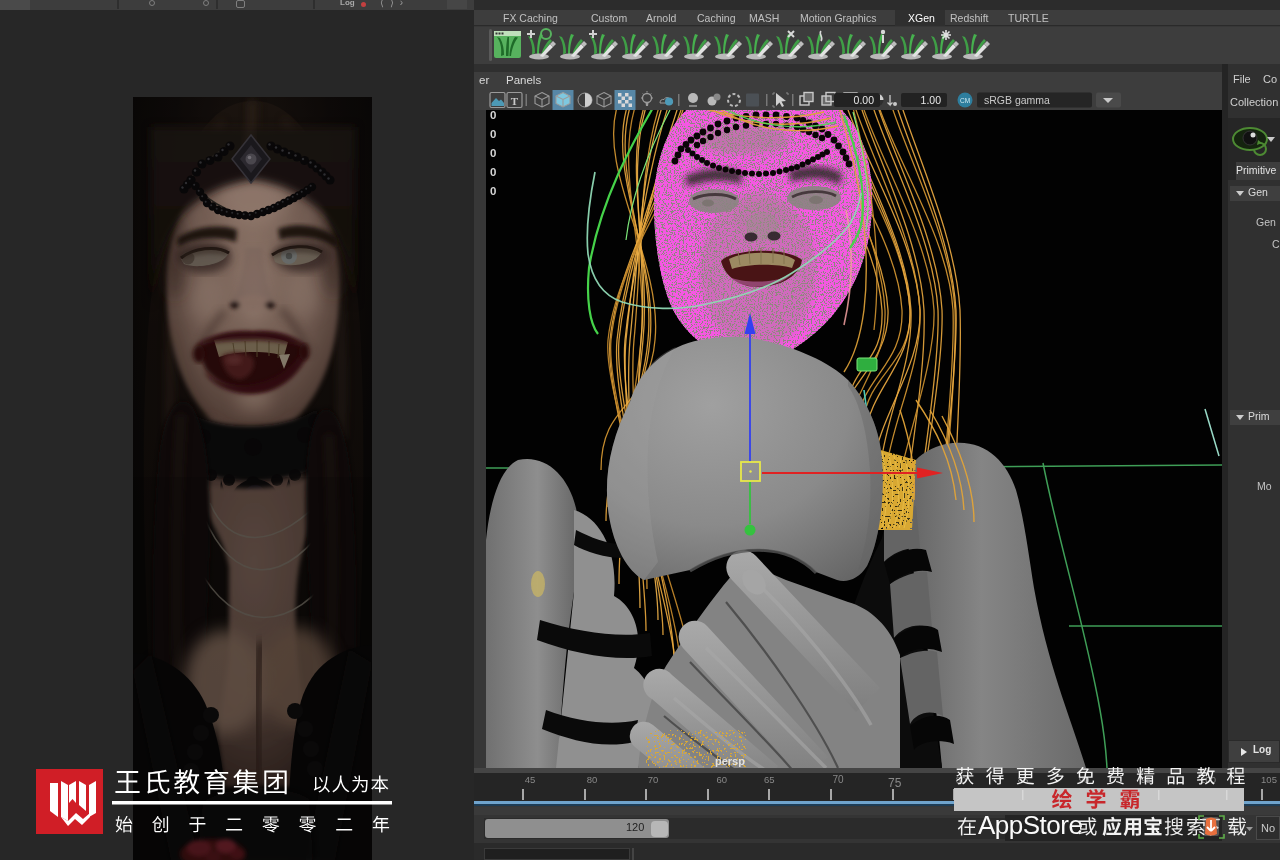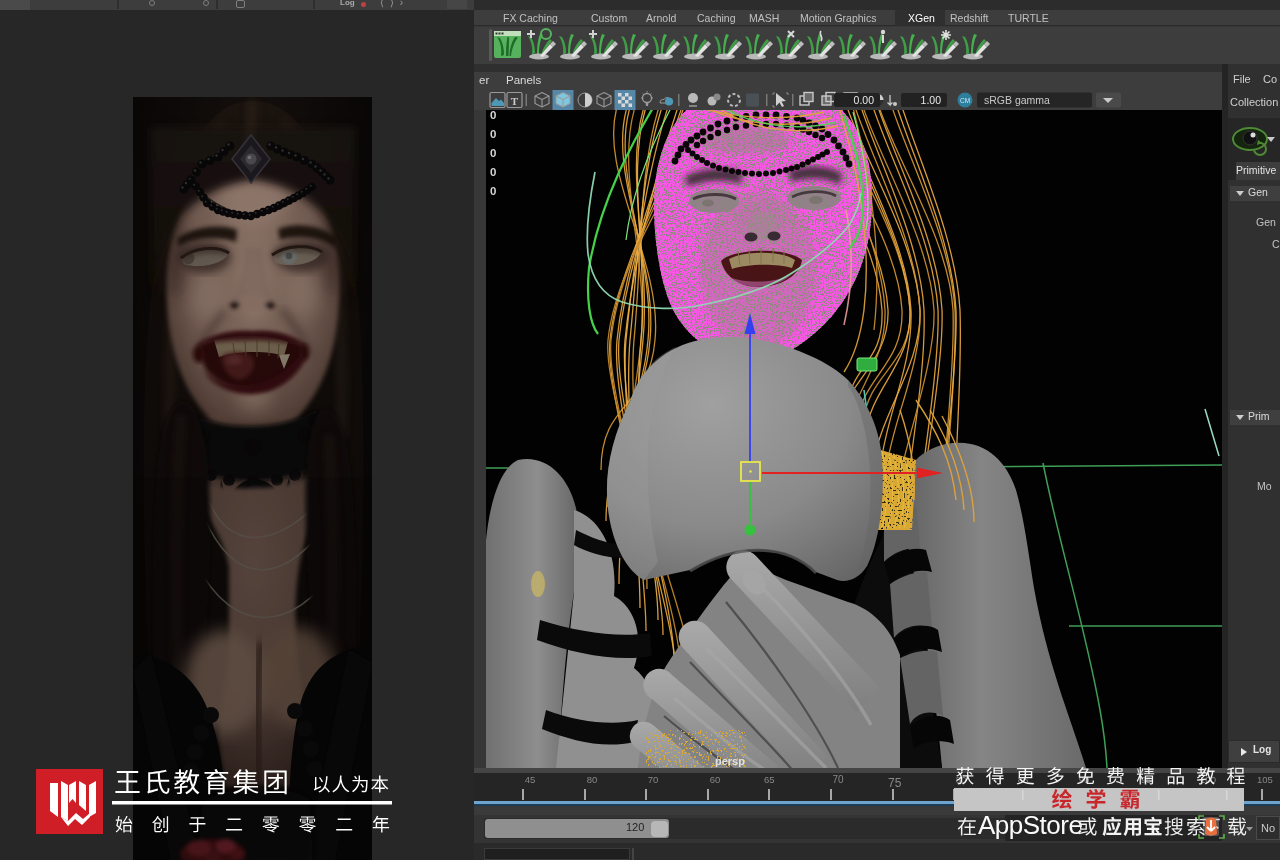--- a/index.html
+++ b/index.html
@@ -541,39 +541,39 @@
       <div style="position:absolute;left:0px;top:676px;width:52px;height:23px;background:#3f3f3f;border:1px solid #2a2a2a"><span style="display:inline-block;margin:7px 6px 0 12px;width:0;height:0;border-top:4.5px solid transparent;border-bottom:4.5px solid transparent;border-left:6px solid #e8e8e8"></span><span style="color:#e2e2e2;font-size:10px;font-weight:bold;position:relative;top:-3px">Log</span></div>
     </div>
     <div style="position:absolute;left:474px;top:768px;width:806px;height:5px;background:#454545"></div>
     <div style="position:absolute;left:474px;top:773px;width:806px;height:29px;background:#252525">
       <div style="position:absolute;left:44px;top:1px;width:24px;text-align:center;color:#888;font-size:9.5px">45</div>
       <div style="position:absolute;left:48px;top:16px;width:2px;height:11px;background:#a8a8a8"></div>
       <div style="position:absolute;left:106px;top:1px;width:24px;text-align:center;color:#888;font-size:9.5px">80</div>
       <div style="position:absolute;left:110px;top:16px;width:2px;height:11px;background:#a8a8a8"></div>
       <div style="position:absolute;left:167px;top:1px;width:24px;text-align:center;color:#888;font-size:9.5px">70</div>
       <div style="position:absolute;left:171px;top:16px;width:2px;height:11px;background:#a8a8a8"></div>
-      <div style="position:absolute;left:229px;top:1px;width:24px;text-align:center;color:#888;font-size:9.5px">60</div>
+      <div style="position:absolute;left:229px;top:1px;width:24px;text-align:right;color:#888;font-size:9.5px">60</div>
       <div style="position:absolute;left:233px;top:16px;width:2px;height:11px;background:#a8a8a8"></div>
       <div style="position:absolute;left:290px;top:1px;width:24px;color:#888;font-size:9.5px">65</div>
       <div style="position:absolute;left:294px;top:16px;width:2px;height:11px;background:#a8a8a8"></div>
       <div style="position:absolute;left:352px;top:1px;width:24px;text-align:center;color:#888;font-size:10px">70</div>
       <div style="position:absolute;left:356px;top:16px;width:2px;height:11px;background:#a8a8a8"></div>
       <div style="position:absolute;left:414px;top:3px;width:24px;text-align:left;color:#888;font-size:12px">75</div>
       <div style="position:absolute;left:418px;top:16px;width:2px;height:11px;background:#a8a8a8"></div>
       <div style="position:absolute;left:475px;top:1px;width:24px;text-align:center;color:#888;font-size:9.5px">80</div>
       <div style="position:absolute;left:479px;top:16px;width:2px;height:11px;background:#a8a8a8"></div>
       <div style="position:absolute;left:537px;top:1px;width:24px;text-align:center;color:#888;font-size:9.5px">85</div>
       <div style="position:absolute;left:541px;top:16px;width:2px;height:11px;background:#a8a8a8"></div>
       <div style="position:absolute;left:598px;top:1px;width:24px;text-align:center;color:#888;font-size:9.5px">90</div>
       <div style="position:absolute;left:602px;top:16px;width:2px;height:11px;background:#a8a8a8"></div>
       <div style="position:absolute;left:660px;top:1px;width:24px;text-align:center;color:#888;font-size:9.5px">95</div>
       <div style="position:absolute;left:664px;top:16px;width:2px;height:11px;background:#a8a8a8"></div>
       <div style="position:absolute;left:722px;top:1px;width:24px;text-align:center;color:#888;font-size:9.5px">100</div>
       <div style="position:absolute;left:726px;top:16px;width:2px;height:11px;background:#a8a8a8"></div>
-      <div style="position:absolute;left:783px;top:1px;width:24px;text-align:left;color:#888;font-size:9.5px">105</div>
+      <div style="position:absolute;left:783px;top:1px;width:24px;text-align:center;color:#888;font-size:9.5px">105</div>
       <div style="position:absolute;left:787px;top:16px;width:2px;height:11px;background:#a8a8a8"></div>
     </div>
     <div style="position:absolute;left:474px;top:801px;width:806px;height:3px;background:#6fa3cc"></div>
     <div style="position:absolute;left:474px;top:804px;width:806px;height:1.5px;background:#1d3c55"></div>
     <div style="position:absolute;left:474px;top:806.5px;width:806px;height:8.5px;background:#3a3a3a"></div>
     <div style="position:absolute;left:474px;top:815px;width:806px;height:28px;background:#343434"></div>
     <div style="position:absolute;left:484px;top:818px;width:738px;height:21px;background:#2b2b2b"></div>
     <div style="position:absolute;left:1005px;top:815px;width:217px;height:26px;background:#232323"></div>
     <div style="position:absolute;left:485px;top:819px;width:184px;height:19px;background:#8f8f8f;border-radius:3px"></div>
     <div style="position:absolute;left:626px;top:821px;color:#1f1f1f;font-size:11px">120</div>

